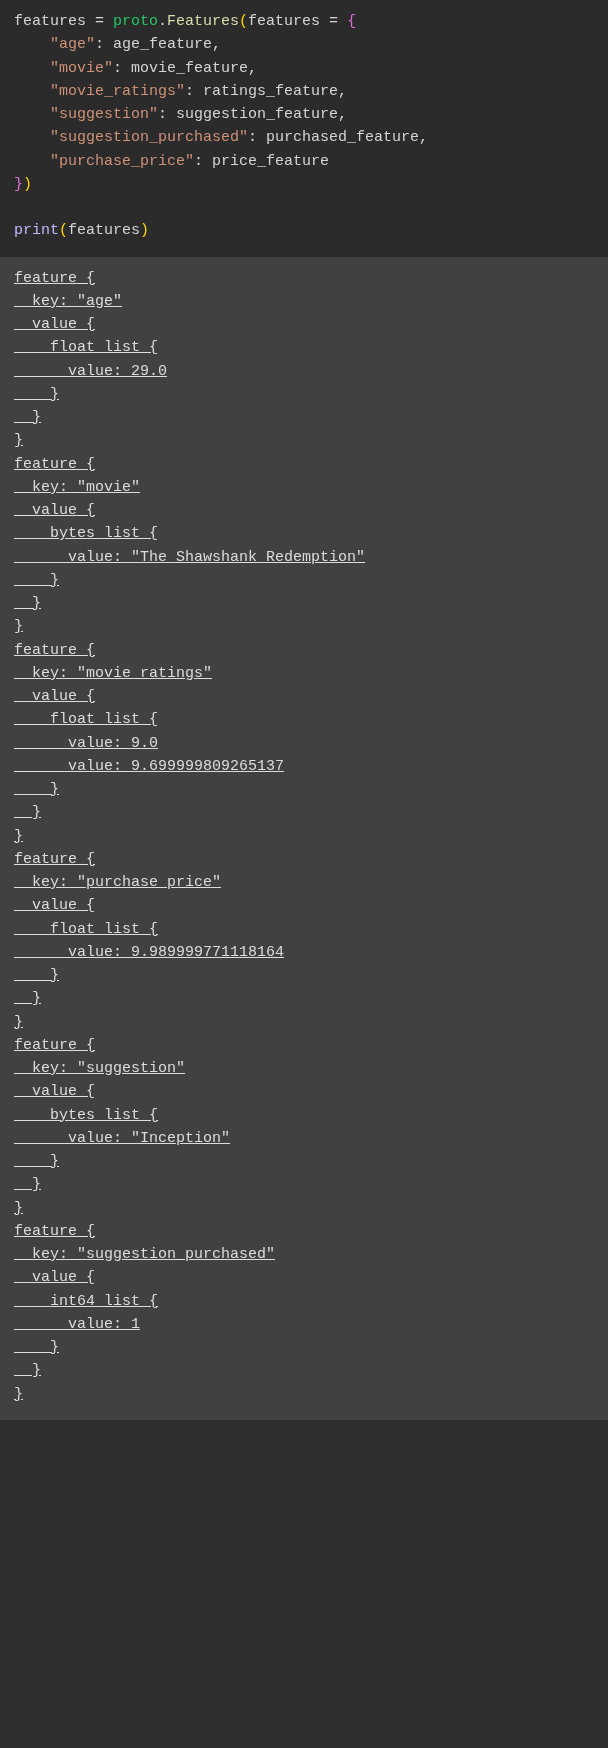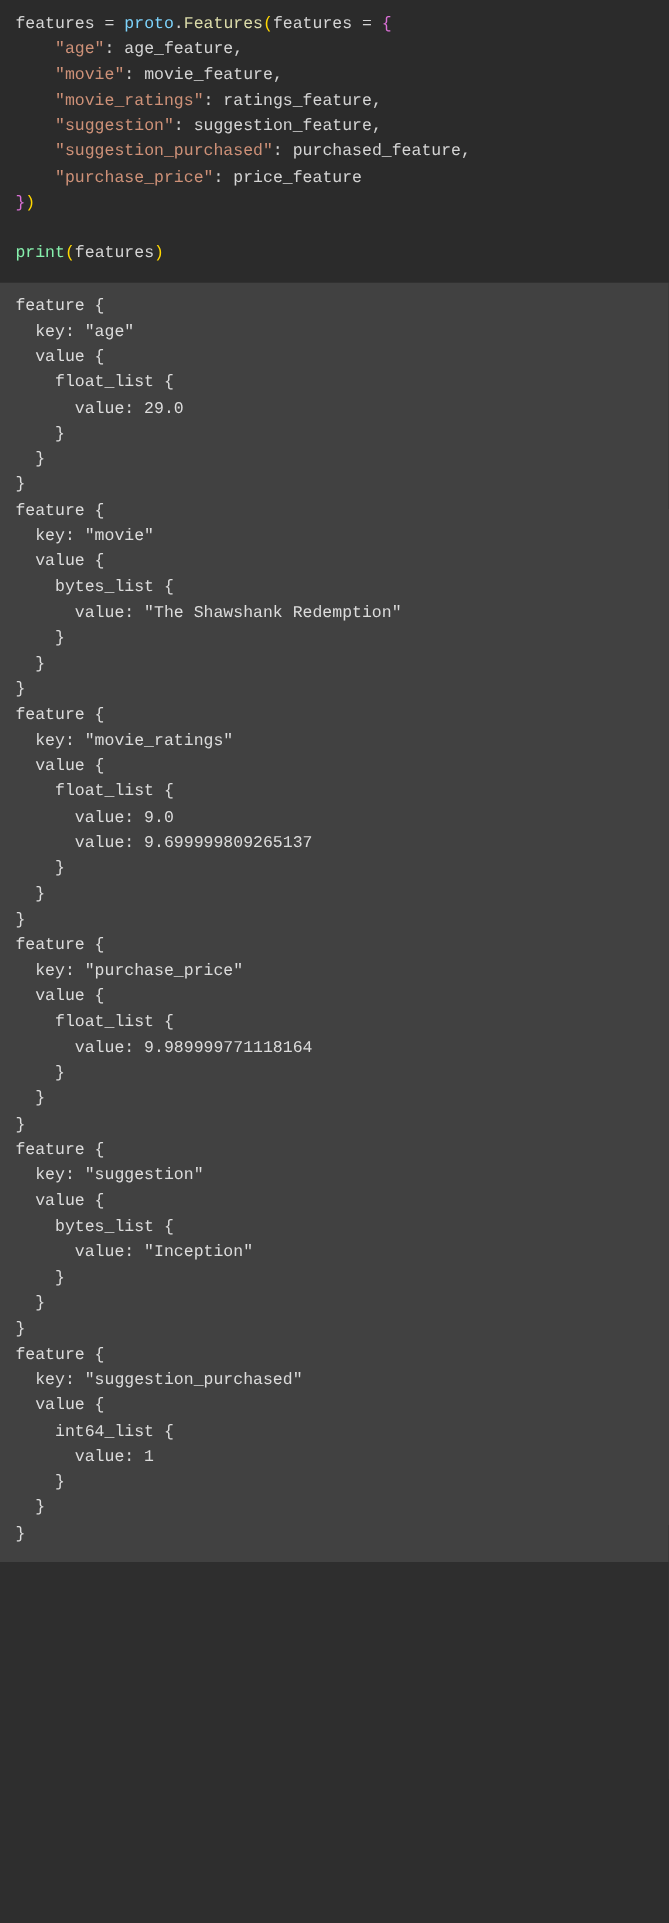--- a/index.html
+++ b/index.html
@@ -14,26 +14,27 @@
   .code-block {
     background: #2b2b2b;
     padding: 10px 14px 14px 14px;
     white-space: pre;
   }
   .output-block {
     background: #414141;
     padding: 10px 14px 14px 14px;
     white-space: pre;
     color: #dcdcdc;
+    text-decoration: underline;
   }
   .tok-var { color: #d4d4d4; }
   .tok-op { color: #d4d4d4; }
   .tok-func { color: #dcdcaa; }
-  .tok-call { color: #86efac; }
-  .tok-obj { color: #7dd3fc; }
+  .tok-call { color: #c4b5fd; }
+  .tok-obj { color: #22c55e; }
   .tok-str { color: #ce9178; }
   .tok-punc { color: #d4d4d4; }
   .tok-brace-p { color: #da70d6; }
   .tok-paren-y { color: #ffd700; }
 </style>
 </head>
 <body>
 
 <div class="code-block"><span class="tok-var">features </span><span class="tok-op">= </span><span class="tok-obj">proto</span><span class="tok-punc">.</span><span class="tok-func">Features</span><span class="tok-paren-y">(</span><span class="tok-var">features </span><span class="tok-op">= </span><span class="tok-brace-p">{</span>
 <span>    </span><span class="tok-str">"age"</span><span class="tok-punc">: </span><span class="tok-var">age_feature</span><span class="tok-punc">,</span>

